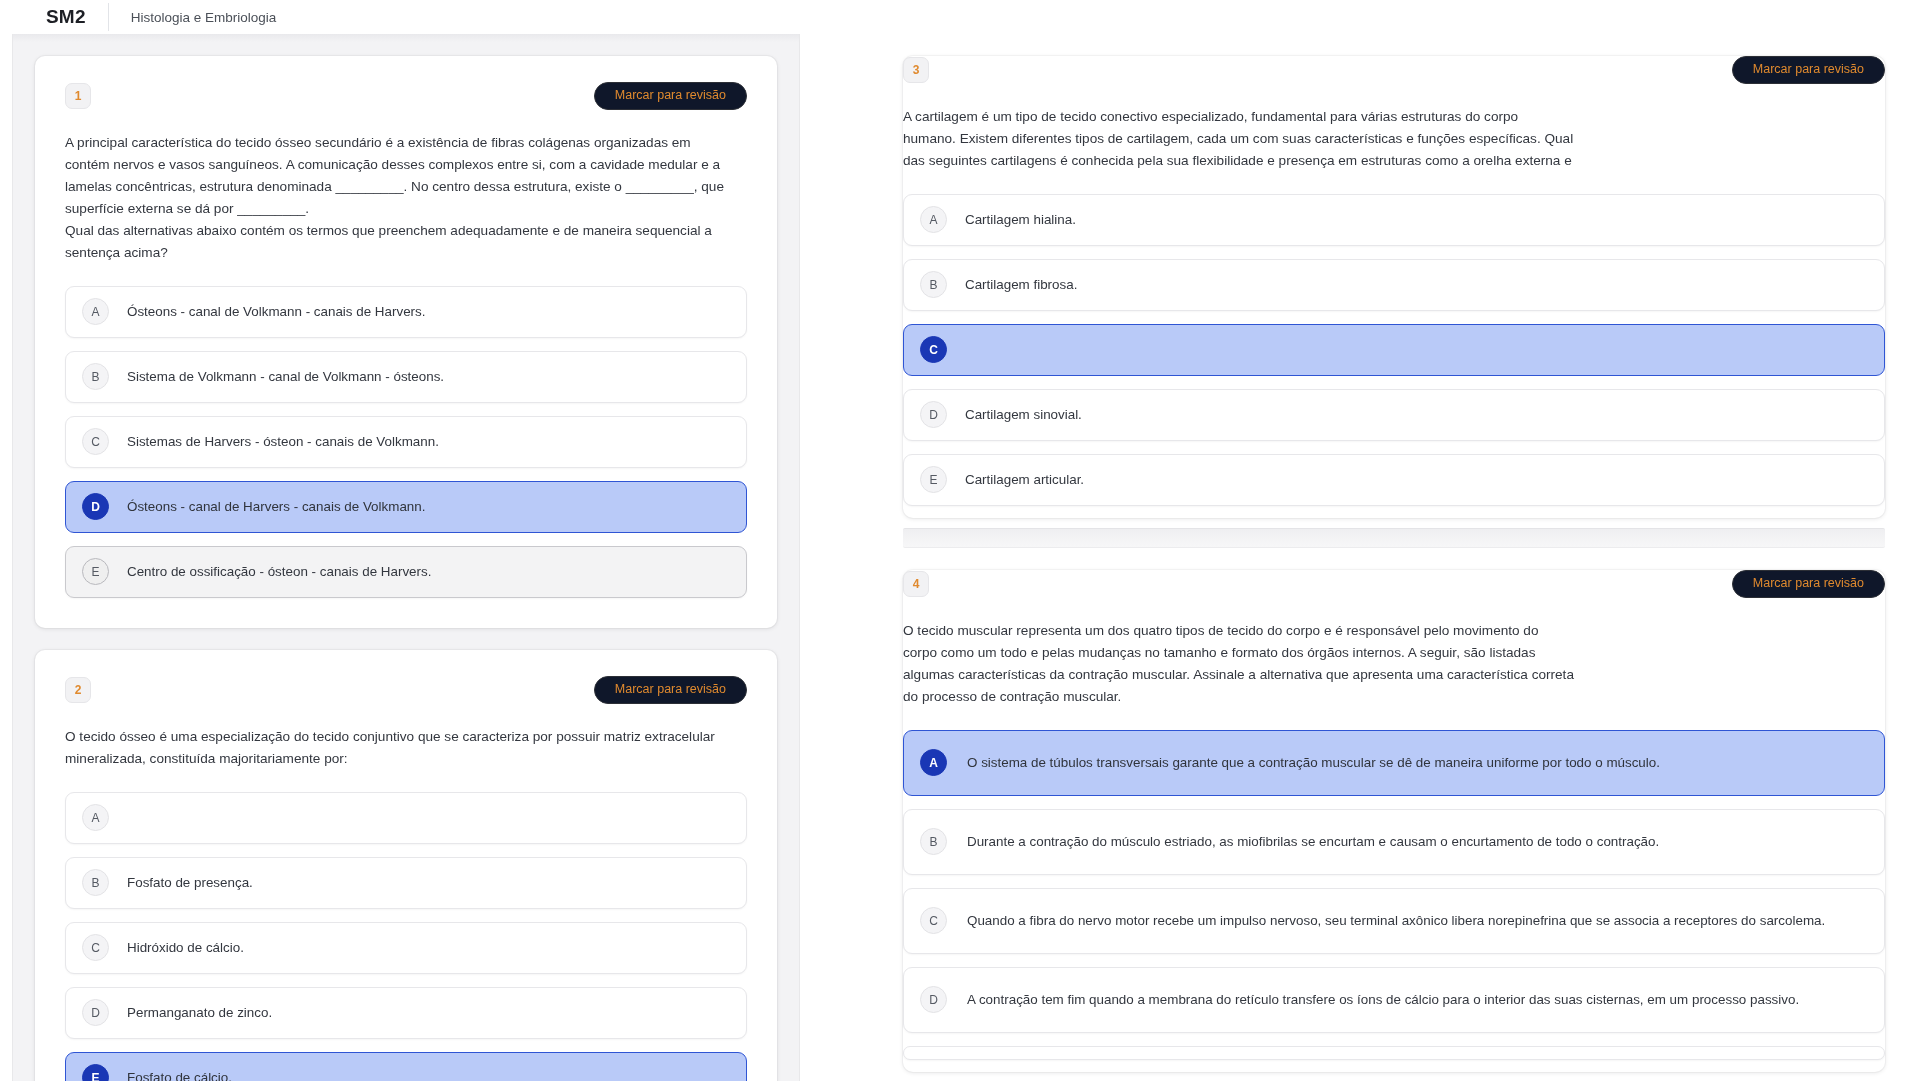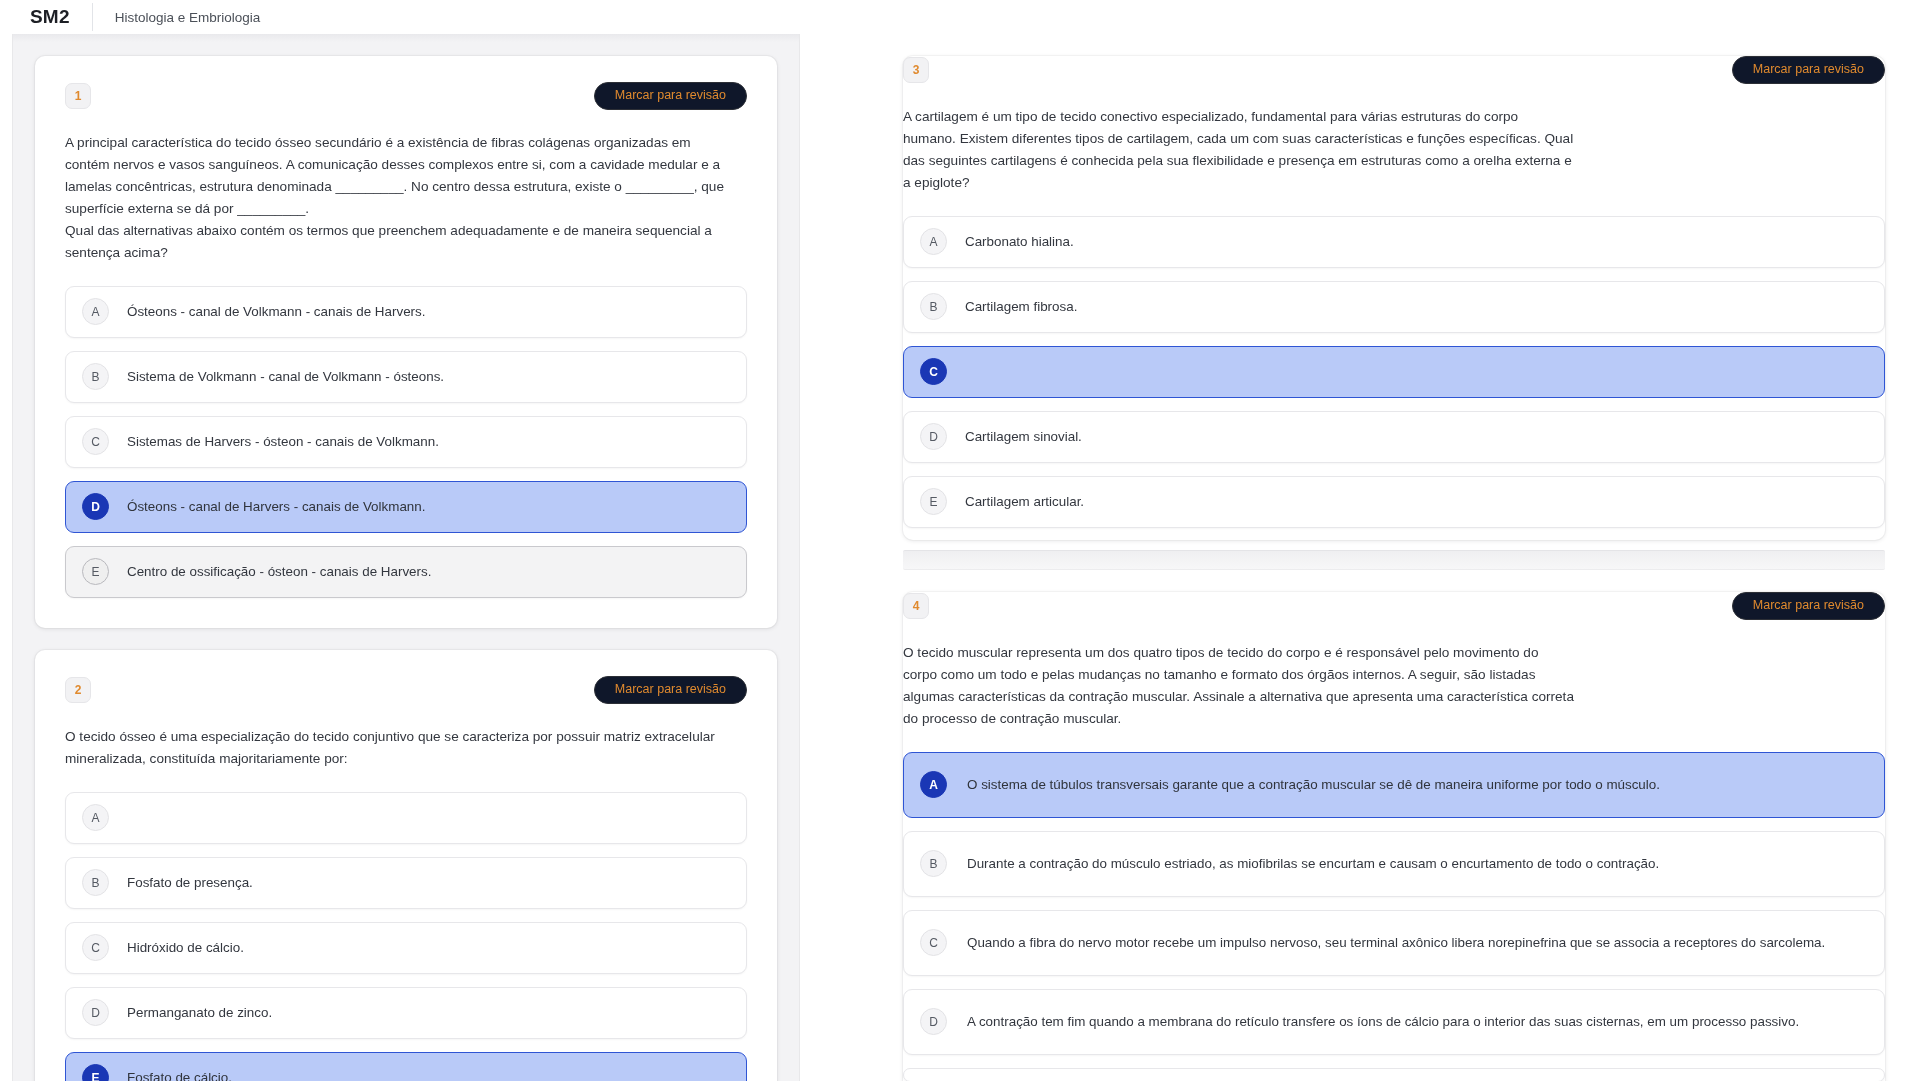--- a/index.html
+++ b/index.html
@@ -15,20 +15,21 @@
 
   
   .topbar {
     height: 34px;
     background: #ffffff;
     display: flex;
     align-items: center;
     padding-left: 30px;
     position: relative;
     z-index: 5;
+    margin-left: 16px;
   }
   .brand {
     font-size: 19px;
     font-weight: 700;
     letter-spacing: .2px;
     color: #1d1f25;
     padding-right: 22px;
   }
   .brand-sep {
     width: 1px;
@@ -313,26 +314,25 @@
     <div class="right-inner" id="right-questions">
         <div class="card card-flat">
           <div class="q-head">
             <div class="q-badge">3</div>
             <button class="mark-btn">Marcar para revisão</button>
           </div>
           <div class="q-text">
             <span class="line">A cartilagem é um tipo de tecido conectivo especializado, fundamental para várias estruturas do corpo</span>
             <span class="line">humano. Existem diferentes tipos de cartilagem, cada um com suas características e funções específicas. Qual</span>
             <span class="line">das seguintes cartilagens é conhecida pela sua flexibilidade e presença em estruturas como a orelha externa e</span>
-            <span class="line">a epiglote?</span>
           </div>
           <div class="options">
             <div class="opt">
               <div class="opt-letter">A</div>
-              <div class="opt-text">Carbonato hialina.</div>
+              <div class="opt-text">Cartilagem hialina.</div>
             </div>
             <div class="opt">
               <div class="opt-letter">B</div>
               <div class="opt-text">Cartilagem fibrosa.</div>
             </div>
             <div class="opt selected">
               <div class="opt-letter">C</div>
             </div>
             <div class="opt">
               <div class="opt-letter">D</div>

